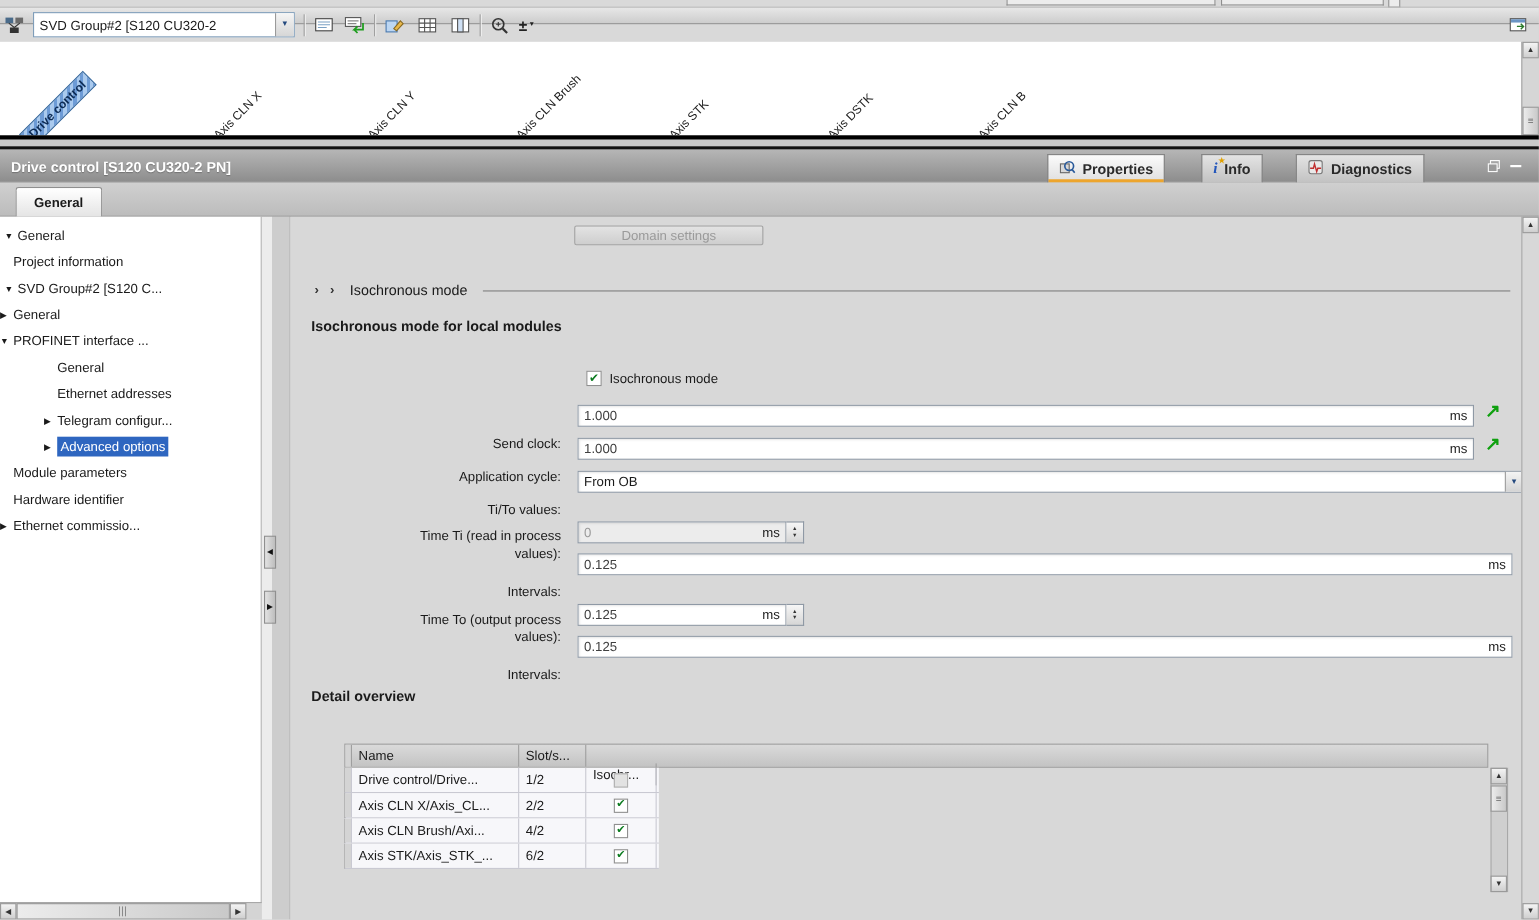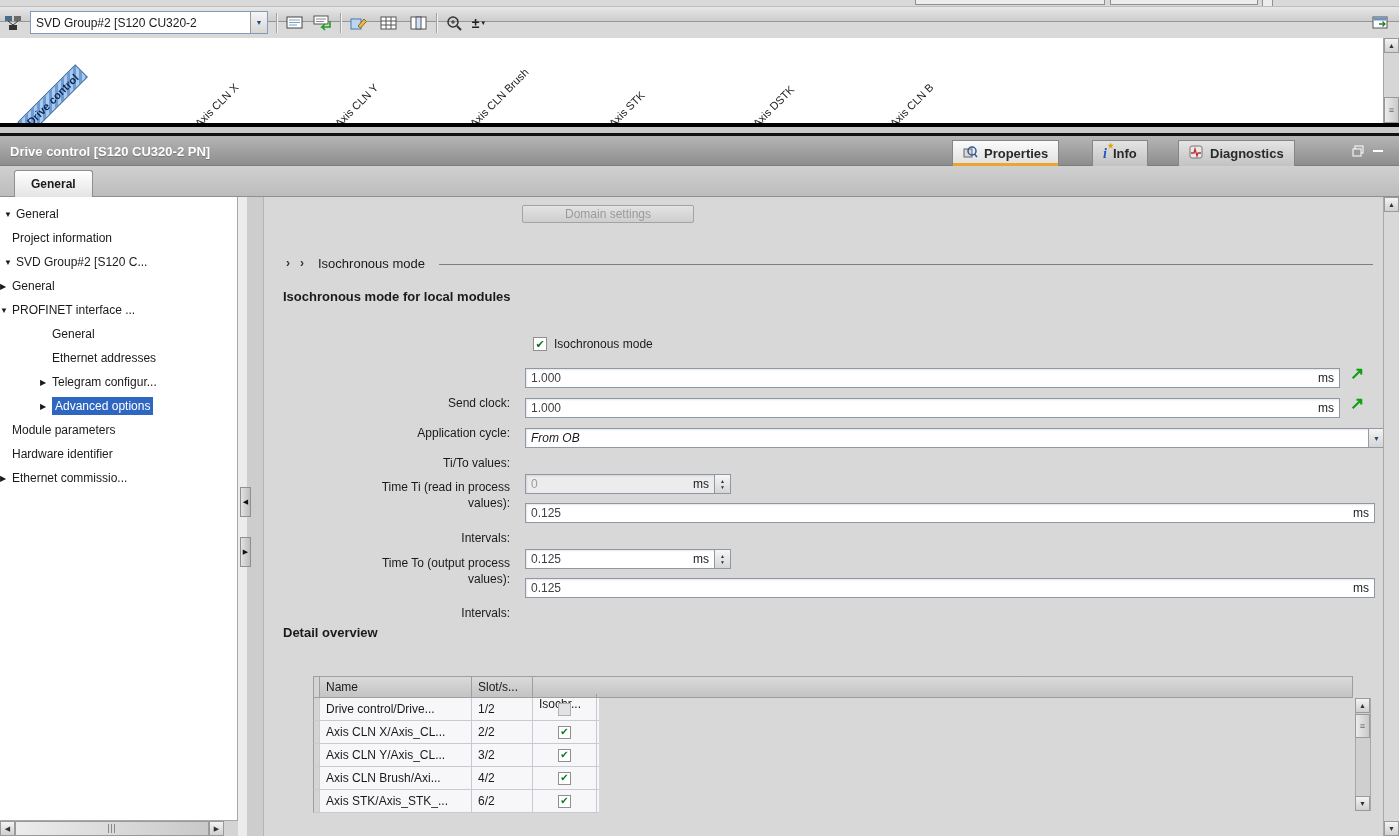--- a/index.html
+++ b/index.html
@@ -359,21 +359,21 @@
   <span class="green-arrow" style="left:1086px; top:166px;">↗</span>
 
   <div class="flabel" style="top:204px;">Application cycle:</div>
   <div class="fieldbox" style="left:261px; top:201px; width:815px;">
     <input readonly="" value="1.000" style="">
     <span class="unit">ms</span>
   </div>
   <span class="green-arrow" style="left:1086px; top:196px;">↗</span>
 
   <div class="flabel" style="top:234px;">Ti/To values:</div>
-  <div class="fieldbox" style="left:261px; top:231px; width:860px;font-style:italic;">
+  <div class="fieldbox" style="left:261px; top:231px; width:860px;">
     <span style="flex:1; padding:0 5px;">From OB</span>
     <span class="ddbtn">▼</span>
   </div>
 
   <div class="flabel two" style="top:258px;">Time Ti (read in process values):</div>
   <div class="fieldbox disabled" style="left:261px; top:277px; width:190px;">
     <input readonly="" value="0" style="">
     <span class="unit">ms</span>
   </div>
   <div class="spinbox" style="left:451px; top:277px;">
@@ -424,28 +424,20 @@
     <div class="trow">
       <div class="tcell c-sel"></div>
       <div class="tcell c-name">Axis CLN X/Axis_CL...</div>
       <div class="tcell c-slot">2/2</div>
       <div class="tcell c-iso">
           <span class="cb small" data-checked="true"></span>
         </div>
     </div>
     <div class="trow">
       <div class="tcell c-sel"></div>
-      <div class="tcell c-name">Axis CLN Y/Axis_CL...</div>
-      <div class="tcell c-slot">3/2</div>
-      <div class="tcell c-iso">
-          <span class="cb small" data-checked="true"></span>
-        </div>
-    </div>
-    <div class="trow">
-      <div class="tcell c-sel"></div>
       <div class="tcell c-name">Axis CLN Brush/Axi...</div>
       <div class="tcell c-slot">4/2</div>
       <div class="tcell c-iso">
           <span class="cb small" data-checked="true"></span>
         </div>
     </div>
     <div class="trow">
       <div class="tcell c-sel"></div>
       <div class="tcell c-name">Axis STK/Axis_STK_...</div>
       <div class="tcell c-slot">6/2</div>

